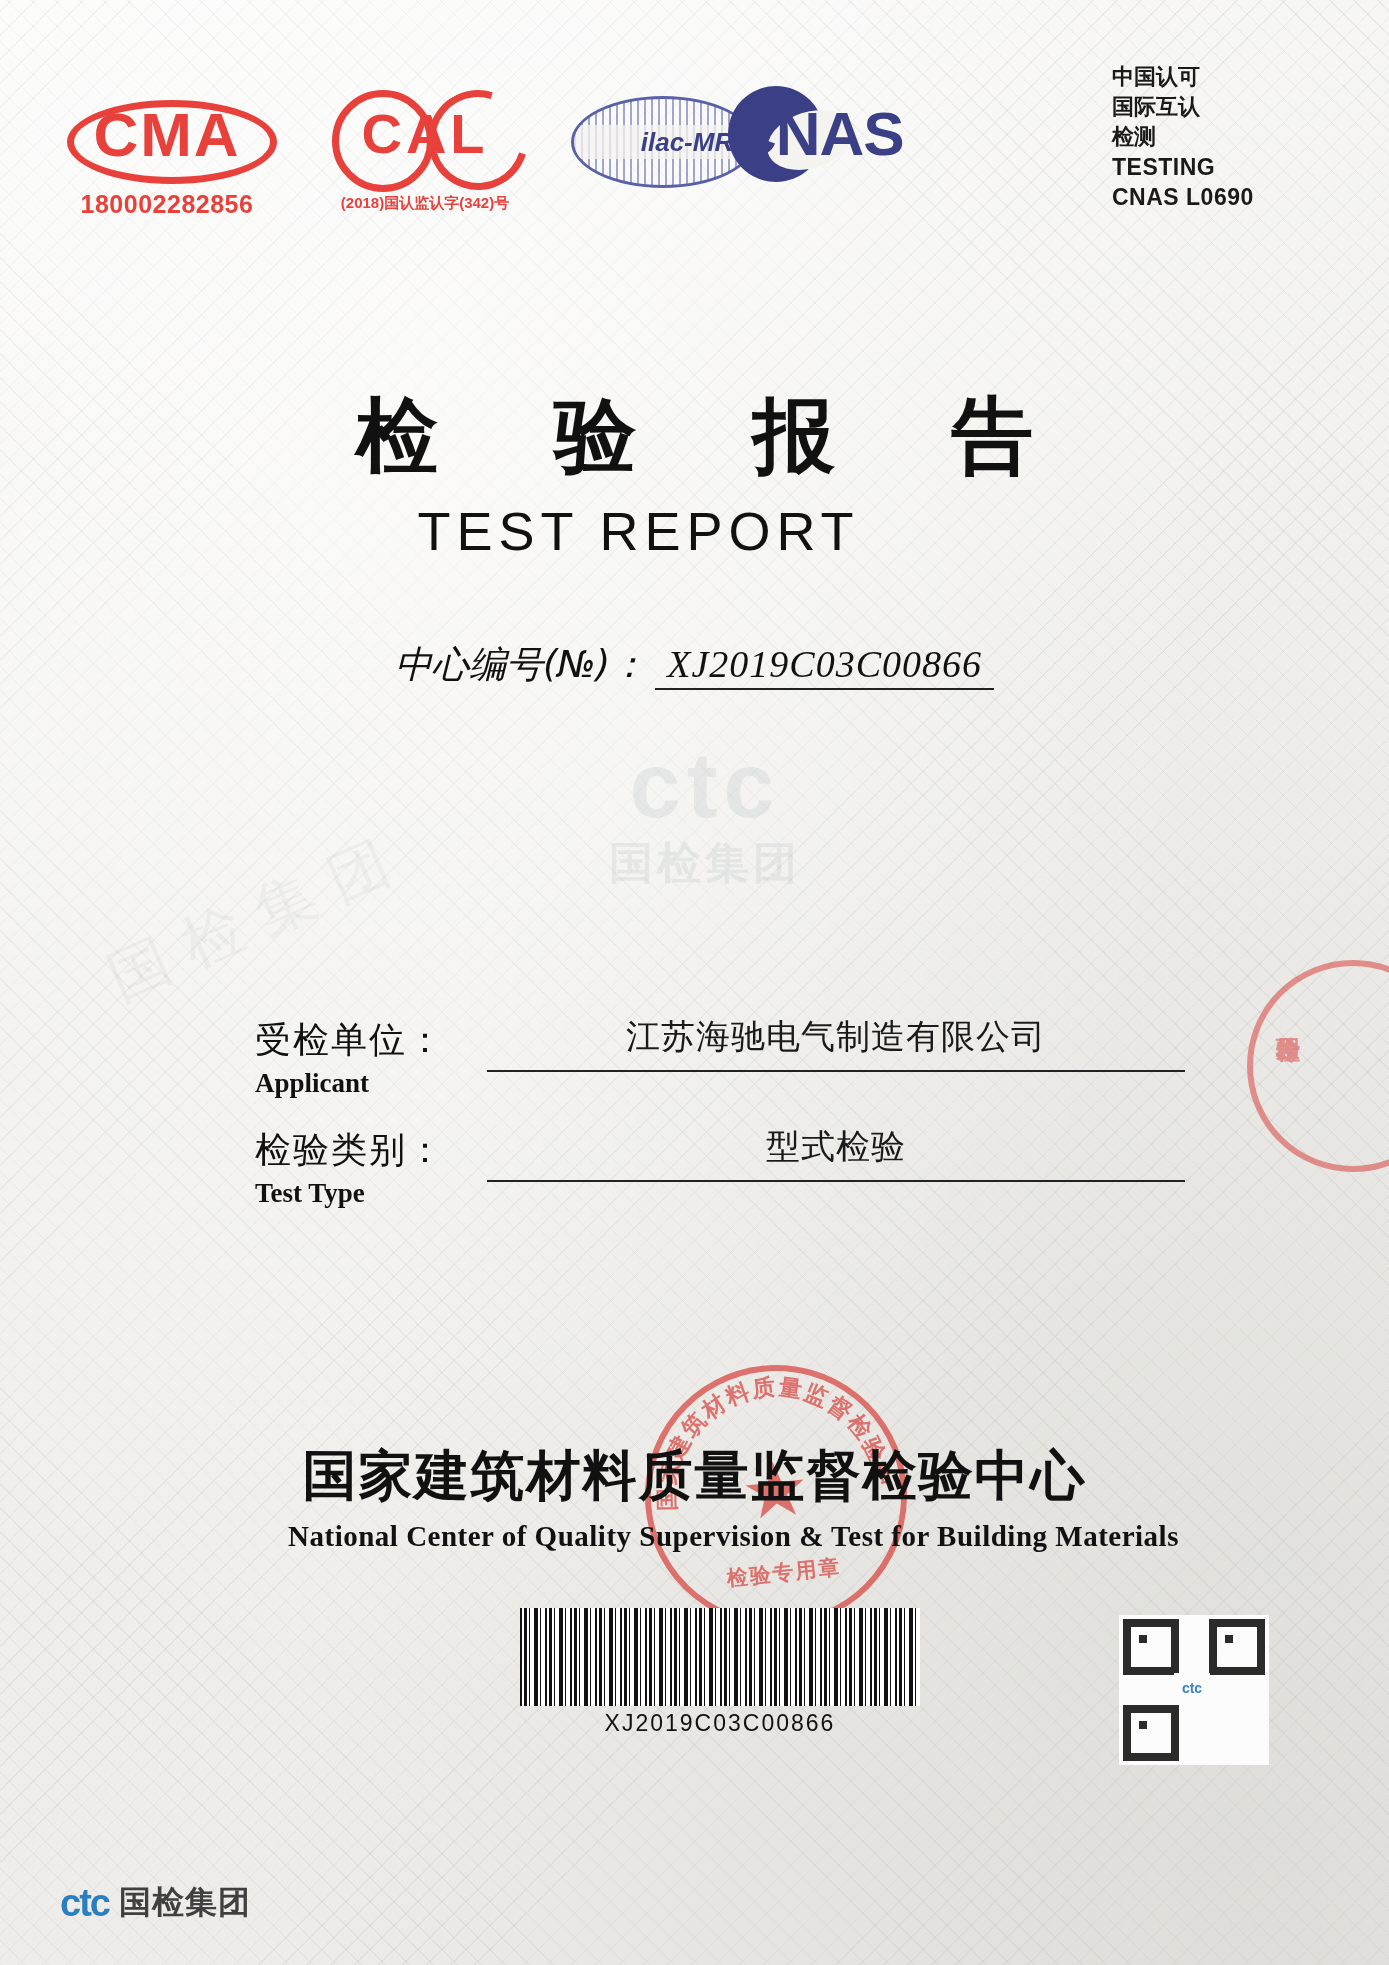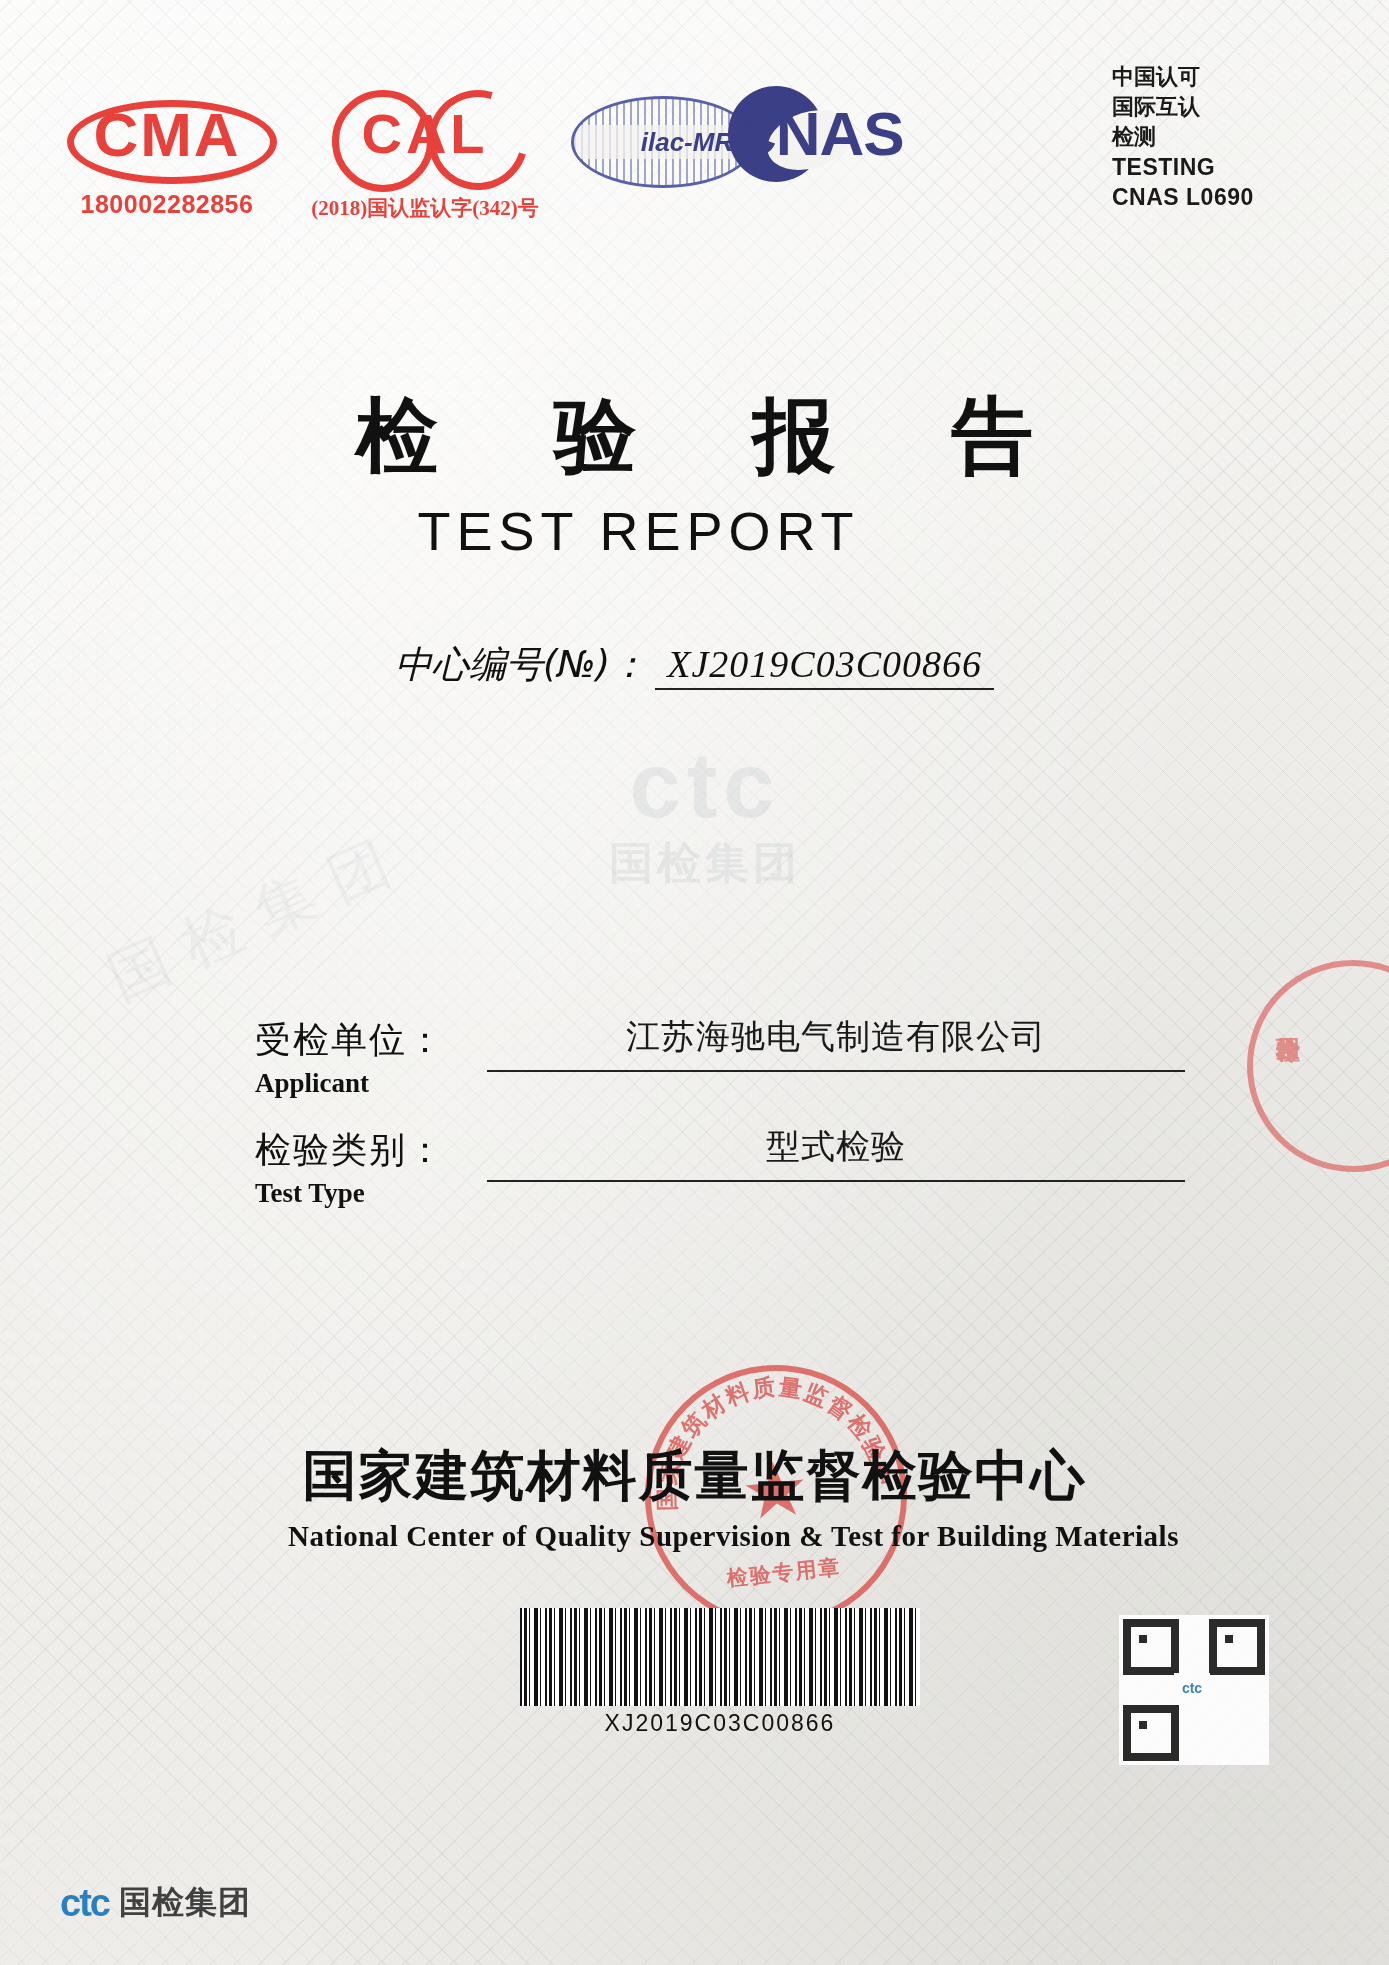--- a/index.html
+++ b/index.html
@@ -105,23 +105,23 @@
     text-align: center;
     font-family: "Liberation Sans", sans-serif;
     font-weight: bold;
     font-size: 56px;
     color: #e8413c;
     line-height: 92px;
     letter-spacing: 4px;
   }
   .cal-sub {
     margin-top: 10px;
-    font-family: Liberation Serif, serif;
-    font-weight: bold;
-    font-size: 21px;
+    font-family: Liberation Sans, sans-serif;
+    font-weight: bold;
+    font-size: 15px;
     color: #e8413c;
   }
 
   .ilac { left: 568px; top: 34px; width: 190px; }
   .ilac-oval {
     position: relative;
     width: 178px; height: 86px;
     margin: 0 auto;
     border: 3px solid #5a60a8;
     border-radius: 50%;

